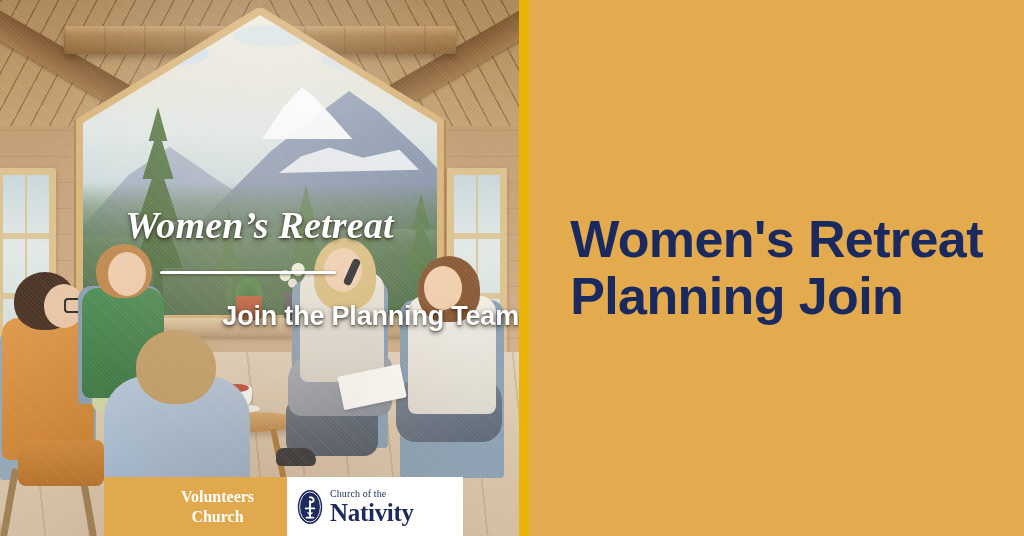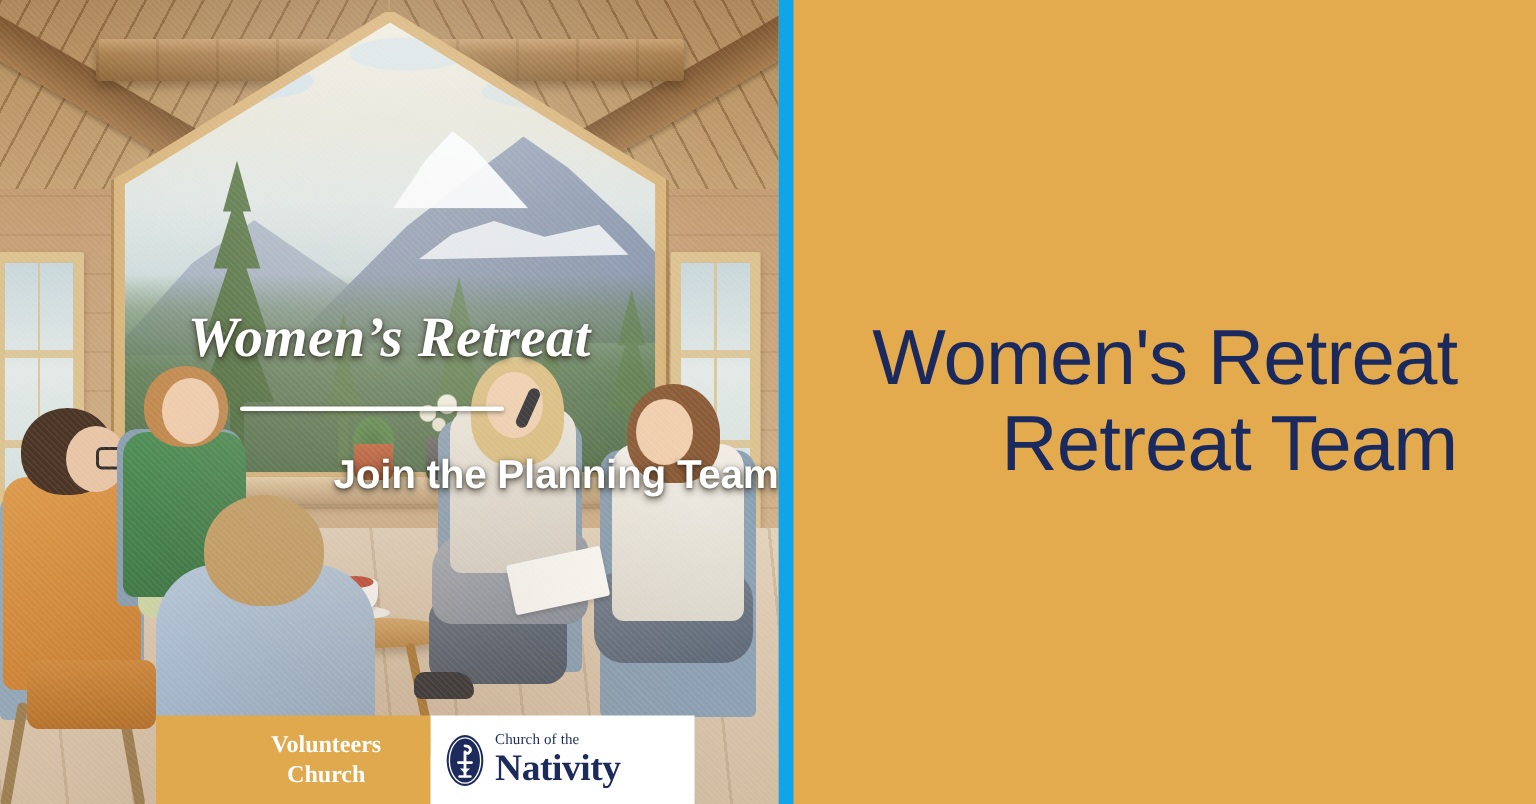--- a/index.html
+++ b/index.html
@@ -4,21 +4,21 @@
 <title>Women's Retreat Planning Team</title>
 <style>
   html,body{margin:0;padding:0;}
   body{
     width:1024px;height:536px;overflow:hidden;
     font-family:"Liberation Sans", sans-serif;
     background:#ffffff;
   }
   .banner{
     position:relative;width:1024px;height:536px;
-    display:flex;flex-direction:row;background:#0ea5e9;gap:10px;
+    display:flex;flex-direction:row;background:#eab308;gap:10px;
   }
 
   
   .art-panel{
     position:relative;width:519px;height:536px;overflow:hidden;
     background:#cbb091;
   }
 
   
   .wall{
@@ -340,22 +340,22 @@
   .logo-text .l1{font-size:10px;letter-spacing:.1px;margin-bottom:1px;}
   .logo-text .l2{font-size:25px;letter-spacing:-.3px;font-weight:bold;}
 
   
   .gold-panel{
     position:relative;flex:1 1 auto;background:#e3aa4e;
     display:flex;align-items:center;justify-content:center;
   }
   .gold-title{
     font-family:"Liberation Sans", sans-serif;
-    font-weight:400;font-size:52px;line-height:1.1;
-    color:#1b2a5e;text-align:right;letter-spacing:-.6px;
+    font-weight:700;font-size:52px;line-height:1.1;
+    color:#1b2a5e;text-align:left;letter-spacing:-.6px;
     padding:0 14px;
   }
 </style>
 </head>
 <body>
 
 <div class="banner">
 
   <div class="art-panel">
 
@@ -484,17 +484,17 @@
           <span class="l2">Nativity</span>
         </div>
       </div>
     </div>
 
   </div>
 
   <div class="gold-panel">
     <div class="gold-title">
       <span>Women's Retreat</span><br>
-      <span>Retreat Team</span>
+      <span>Planning Join</span>
     </div>
   </div>
 
 </div>
 
 </body></html>

